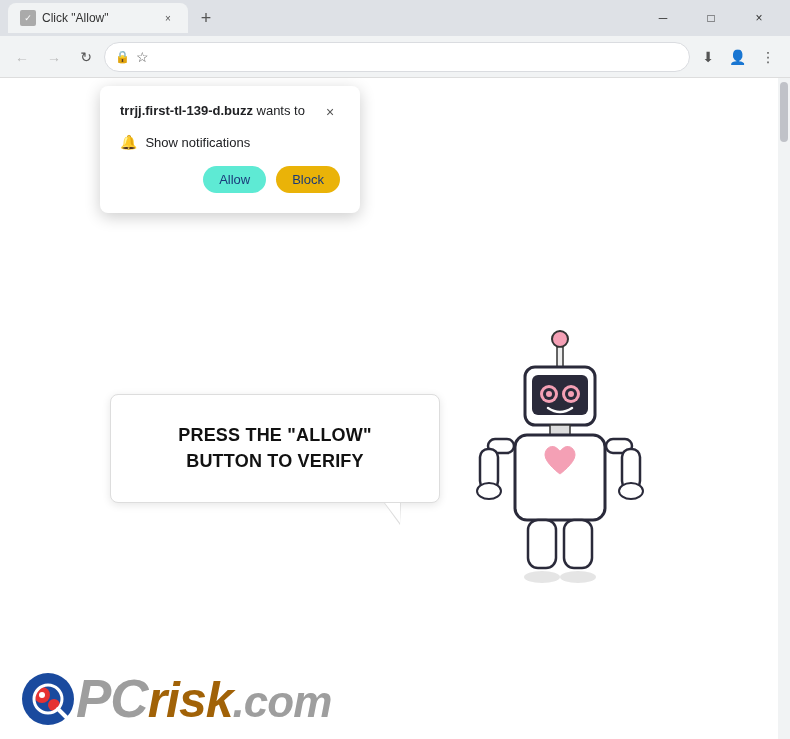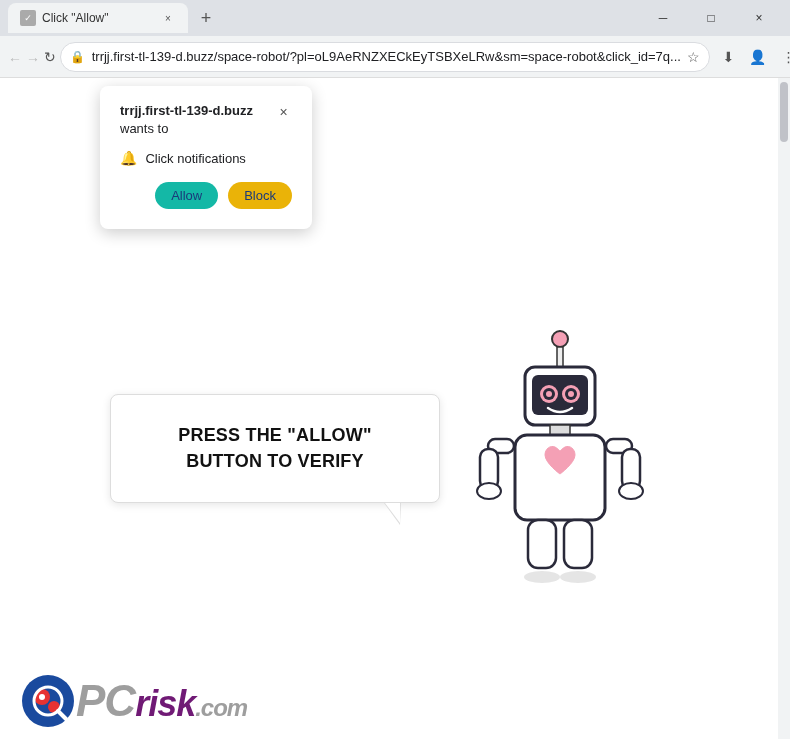--- a/index.html
+++ b/index.html
@@ -176,21 +176,21 @@
 
     
     .notification-popup {
       position: absolute;
       top: 8px;
       left: 100px;
       background: white;
       border-radius: 8px;
       box-shadow: 0 4px 16px rgba(0,0,0,0.2);
       padding: 16px 20px 20px 20px;
-      width: 212px;
+      width: 260px;
       z-index: 10;
     }
     .popup-header {
       display: flex;
       justify-content: space-between;
       align-items: flex-start;
       margin-bottom: 12px;
     }
     .popup-title {
       font-size: 13px;
@@ -227,21 +227,21 @@
     }
     .popup-btn {
       padding: 6px 16px;
       border-radius: 16px;
       border: none;
       font-size: 13px;
       cursor: pointer;
       font-weight: 500;
     }
     .popup-btn.allow {
-      background: #14b8a6;
+      background: #5eead4;
       color: #1a3a7a;
     }
     .popup-btn.block {
       background: #eab308;
       color: #1a3a7a;
     }
 
     
     .main-area {
       display: flex;
@@ -340,42 +340,41 @@
     <div class="win-btn close-btn">×</div>
   </div>
 </div>
 
 <div class="nav-bar">
   <div class="nav-btn disabled">←</div>
   <div class="nav-btn disabled">→</div>
   <div class="nav-btn">↻</div>
   <div class="address-bar">
     <span class="lock-icon">🔒</span>
-    <span class="address-text">trrjj.first-tl-139-d.buzz/space-robot/?pl=oL9AeRNZXECkEyTSBXeLRw&amp;sm=space-robot&amp;click_id=7q...</span>
     <span class="star-icon">☆</span>
   </div>
   <div class="nav-actions">
     <div class="nav-btn">⬇</div>
     <div class="nav-btn">👤</div>
     <div class="nav-btn">⋮</div>
   </div>
 </div>
 
 <div class="browser-content">
 
   <div class="notification-popup">
     <div class="popup-header">
       <div class="popup-title">
         <strong>trrjj.first-tl-139-d.buzz</strong><span> wants to</span>
       </div>
       <div class="popup-close">×</div>
     </div>
     <div class="popup-notification-row">
       <span class="bell-icon">🔔</span>
-      <span class="popup-notification-text">Click notifications</span>
+      <span class="popup-notification-text">Show notifications</span>
     </div>
     <div class="popup-buttons">
       <button class="popup-btn allow">Allow</button>
       <button class="popup-btn block">Block</button>
     </div>
   </div>
 
   <div class="main-area">
 
     <div class="speech-bubble-container">
@@ -434,21 +433,21 @@
     <svg class="logo-icon" viewBox="0 0 56 56">
       <circle cx="28" cy="28" r="26" fill="#1a4a9e"></circle>
       <circle cx="22" cy="24" r="8" fill="#e63232"></circle>
       <circle cx="34" cy="34" r="6" fill="#e63232"></circle>
       <circle cx="22" cy="24" r="3" fill="white"></circle>
 
       <line x1="38" y1="38" x2="46" y2="46" stroke="white" stroke-width="4" stroke-linecap="round"></line>
       <circle cx="28" cy="28" r="14" fill="none" stroke="white" stroke-width="3"></circle>
     </svg>
     <span style="font-size:44px; font-style:italic; font-weight:900; color:#9e9e9e; font-family: Arial, sans-serif; letter-spacing:-1px;">
-      <span style="color:#9e9e9e;font-size:44px;font-weight:900;">PC</span><span style="color:#701a75;font-size:36px;font-style:italic;font-weight:900;">risk</span><span style="color:#9e9e9e;font-size:24px;font-style:italic;font-weight:900;">.com</span>
+      <span style="color:#9e9e9e;font-size:53px;font-weight:900;">PC</span><span style="color:#a16207;font-size:50px;font-style:italic;font-weight:900;">risk</span><span style="color:#9e9e9e;font-size:44px;font-style:italic;font-weight:900;">.com</span>
     </span>
   </div>
 
   <div class="scrollbar">
     <div class="scrollbar-thumb"></div>
   </div>
 
 </div>
 
 </body></html>

